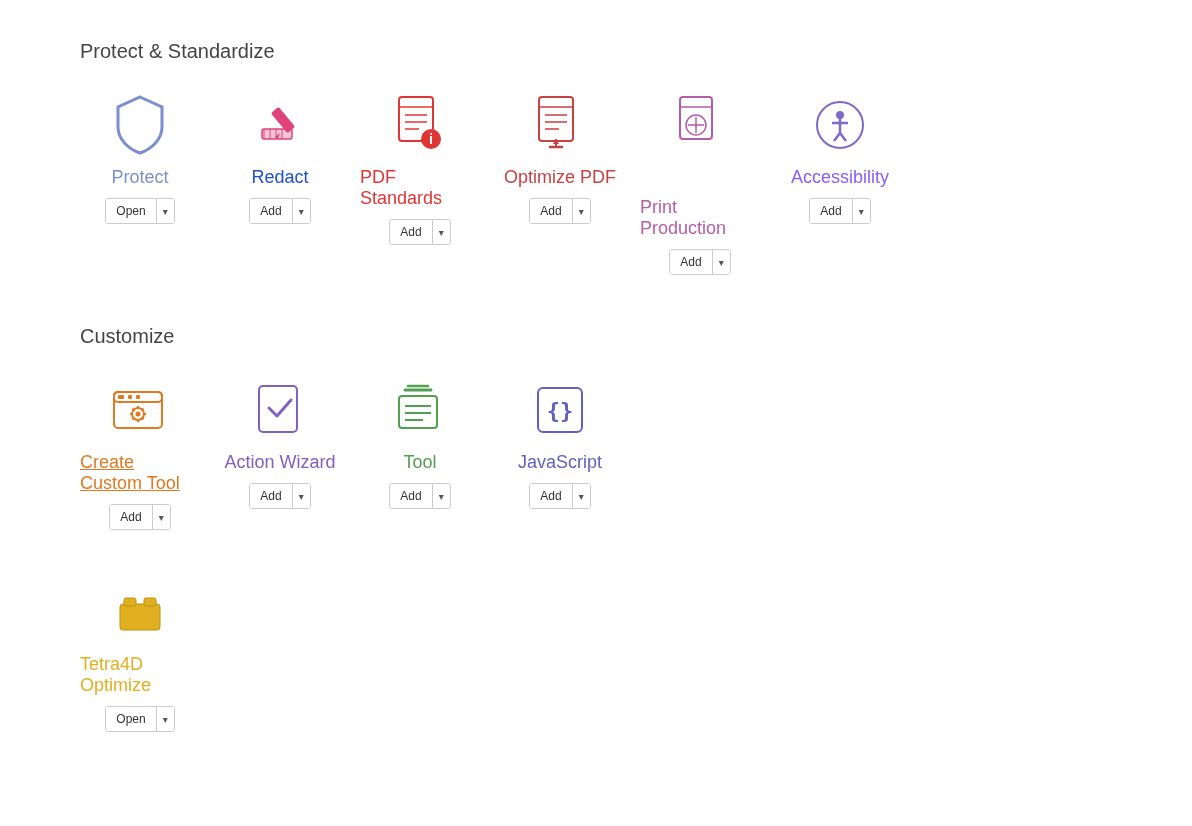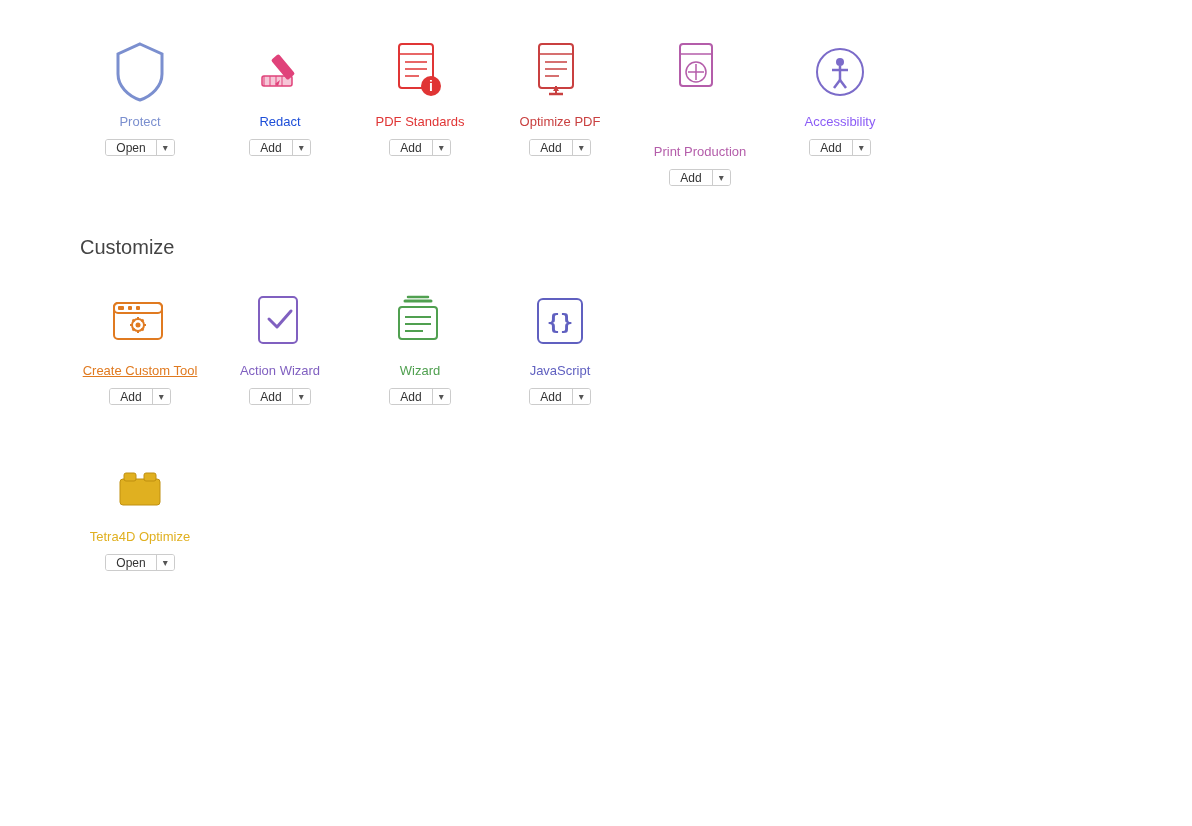--- a/index.html
+++ b/index.html
@@ -39,30 +39,30 @@
     }
     .tool-icon {
       width: 64px;
       height: 64px;
       display: flex;
       align-items: center;
       justify-content: center;
       margin-bottom: 10px;
     }
     .tool-label {
-      font-size: 13px;
-      text-align: center;
+      font-size: 18px;
+      text-align: left;
       margin-bottom: 10px;
     }
     .tool-btn-group {
       display: flex;
       border: 1px solid #ccc;
       border-radius: 3px;
       overflow: hidden;
-      height: 17px;
+      height: 26px;
     }
     .tool-btn-main {
       padding: 0 10px;
       font-size: 12px;
       background: #fff;
       border: none;
       cursor: pointer;
       color: #333;
       border-right: 1px solid #ccc;
     }
@@ -89,20 +89,21 @@
     .color-tetra4d { color: #e0b020; }
 
     svg { display: block; }
   </style>
 </head>
 <body>
 
 <div class="page">
 
   <div class="section">
+    <h2 class="section-title">Protect &amp; Standardize</h2>
     <div class="tools-row">
 
       <div class="tool-item">
         <div class="tool-icon">
           <svg width="52" height="60" viewBox="0 0 52 60">
             <path d="M26 2 L48 12 L48 32 C48 44 38 54 26 58 C14 54 4 44 4 32 L4 12 Z" fill="none" stroke="#7b8fcf" stroke-width="3"></path>
           </svg>
         </div>
         <div class="tool-label color-protect">Protect</div>
         <div class="tool-btn-group">
@@ -264,21 +265,21 @@
             <rect x="4" y="12" width="38" height="32" rx="3" fill="none" stroke="#50a050" stroke-width="2"></rect>
 
             <line x1="10" y1="6" x2="36" y2="6" stroke="#50a050" stroke-width="3" stroke-linecap="round"></line>
             <line x1="13" y1="2" x2="33" y2="2" stroke="#50a050" stroke-width="2.5" stroke-linecap="round"></line>
 
             <line x1="10" y1="22" x2="36" y2="22" stroke="#50a050" stroke-width="2"></line>
             <line x1="10" y1="29" x2="36" y2="29" stroke="#50a050" stroke-width="2"></line>
             <line x1="10" y1="36" x2="28" y2="36" stroke="#50a050" stroke-width="2"></line>
           </svg>
         </div>
-        <div class="tool-label color-index">Wizard</div>
+        <div class="tool-label color-index">Tool</div>
         <div class="tool-btn-group">
           <button class="tool-btn-main">Add</button>
           <button class="tool-btn-arrow">▾</button>
         </div>
       </div>
 
       <div class="tool-item">
         <div class="tool-icon">
           <svg width="52" height="52" viewBox="0 0 52 52">
             <rect x="4" y="4" width="44" height="44" rx="5" fill="none" stroke="#6060c0" stroke-width="2"></rect>

